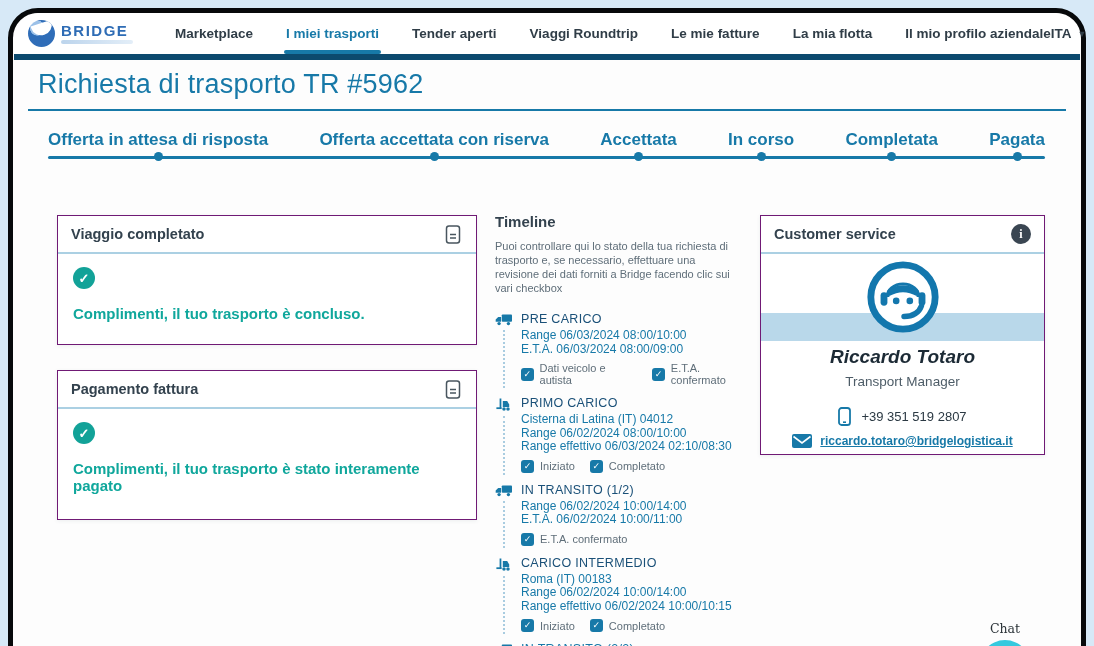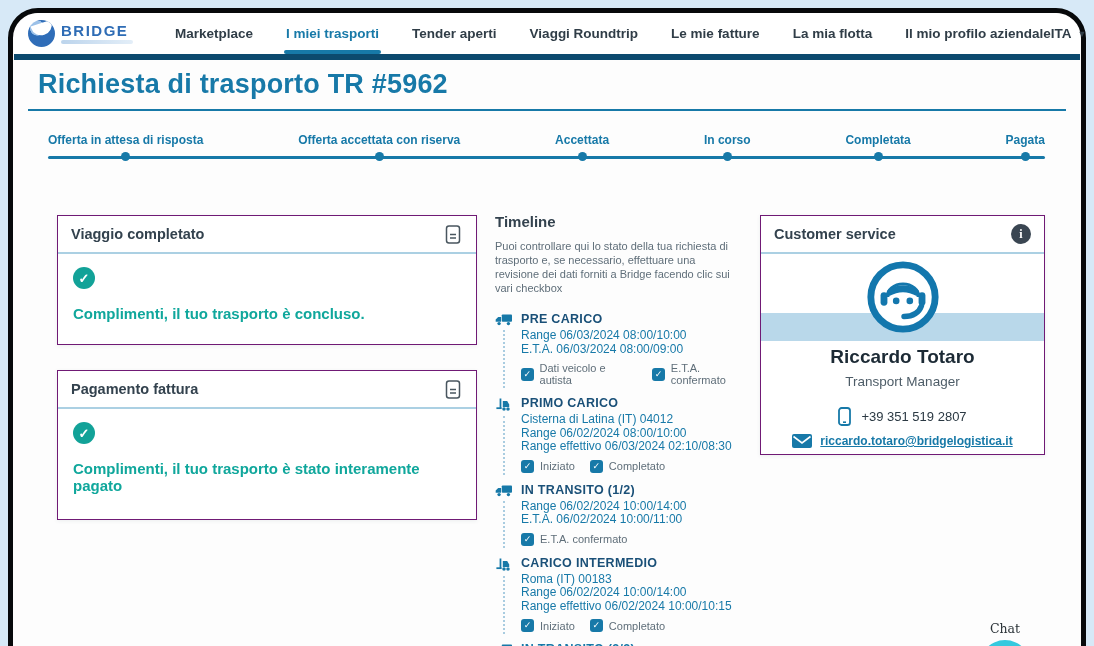--- a/index.html
+++ b/index.html
@@ -21,28 +21,28 @@
   nav{display:flex;align-items:center;gap:33px;margin-left:42px;height:100%;}
   .nav-item{position:relative;height:100%;display:flex;align-items:center;font-size:13.5px;font-weight:600;color:#303d47;cursor:pointer;white-space:nowrap;}
   .nav-item.active{color:#1779a8;}
   .nav-item.active::after{content:"";position:absolute;left:-2px;right:-2px;bottom:0;height:4px;background:#1779a8;border-radius:2px;}
   .nav-right{margin-left:auto;display:flex;align-items:center;gap:26px;}
   .lang{display:flex;align-items:center;gap:6px;font-size:13.5px;font-weight:600;color:#303d47;cursor:pointer;}
   .chev{font-size:10px;color:#303d47;}
 
   
   .title-wrap{position:absolute;left:28px;right:28px;top:69px;border-bottom:2px solid #1779a8;padding:0 10px 9px;}
-  h1{margin:0;font-size:27px;font-weight:700;color:#1779a8;letter-spacing:.2px;}
+  h1{margin:0;font-size:27px;font-weight:400;color:#1779a8;letter-spacing:.2px;}
 
   
   .stepper{position:absolute;left:48px;right:49px;top:132px;height:34px;}
   .track{position:absolute;left:0;right:0;top:24px;height:3px;background:#1779a8;border-radius:2px;}
   .steps{position:relative;display:flex;justify-content:space-between;}
   .step{display:flex;flex-direction:column;align-items:center;}
-  .slabel{font-size:12px;font-weight:700;color:#1779a8;line-height:16px;white-space:nowrap;}
+  .slabel{font-size:17px;font-weight:700;color:#1779a8;line-height:16px;white-space:nowrap;}
   .dot{width:9px;height:9px;border-radius:50%;background:#1779a8;margin-top:4px;}
 
   
   .card{position:absolute;background:#fff;border:1px solid #701a75;border-radius:0;
         box-shadow:0 1px 4px rgba(40,60,80,.08);}
   .card-head{display:flex;align-items:center;justify-content:space-between;height:38px;
              padding:0 13px;border-bottom:2px solid #abd0e3;}
   .card-title{font-size:14.5px;font-weight:700;color:#33424e;}
   .doc-btn{width:20px;height:22px;display:flex;align-items:center;justify-content:center;cursor:pointer;}
 
@@ -56,36 +56,36 @@
   
   .timeline{position:absolute;left:495px;top:213px;width:260px;}
   .tl-title{font-size:15px;font-weight:700;color:#33424e;}
   .tl-desc{margin-top:9px;font-size:11px;line-height:14px;color:#5f6e79;width:242px;}
   .tsteps{margin-top:17px;}
   .tstep{display:flex;gap:9px;margin-bottom:8px;}
   .ticon{width:17px;display:flex;flex-direction:column;align-items:center;flex:none;}
   .ticon svg{flex:none;margin-top:1px;}
   .connector{flex:1;min-height:8px;border-left:2px dotted #a9cce0;margin-top:4px;}
   .tsteps .tstep:last-child .connector{display:none;}
-  .ttitle{font-size:12.5px;font-weight:700;color:#1a5078;letter-spacing:.3px;line-height:15px;}
+  .ttitle{font-size:12.5px;font-weight:400;color:#1a5078;letter-spacing:.3px;line-height:15px;}
   .tstep.active .ttitle{color:#1779a8;}
   .tlines{margin-top:2px;}
   .tline{font-size:12px;color:#1779a8;line-height:13.5px;}
   .tchecks{display:flex;gap:15px;margin-top:6px;margin-bottom:2px;}
   .tcheck{display:flex;align-items:center;gap:6px;cursor:pointer;}
   .box{width:13px;height:13px;border-radius:3px;background:#1779a8;color:#fff;font-size:9px;
        display:flex;align-items:center;justify-content:center;line-height:1;}
   .clabel{font-size:11px;color:#5f6e79;}
 
   
   .card-cs{left:760px;top:215px;width:285px;height:240px;}
   .cs-body{position:relative;height:200px;}
   .cs-band{position:absolute;left:0;right:0;top:59px;height:28px;background:#b9d8ea;}
   .cs-avatar{position:absolute;left:50%;transform:translateX(-50%);top:4px;z-index:2;}
-  .cs-name{position:absolute;left:0;right:0;top:92px;text-align:center;font-size:19px;font-weight:800;color:#1c2a35;}
+  .cs-name{position:absolute;left:0;right:0;top:92px;text-align:center;font-size:19px;font-weight:800;color:#1c2a35;font-style:italic;}
   .cs-role{position:absolute;left:0;right:0;top:120px;text-align:center;font-size:13.5px;color:#4d5c67;}
   .cs-phone{position:absolute;left:0;right:0;top:153px;display:flex;align-items:center;justify-content:center;gap:10px;
             font-size:13px;color:#2b3943;}
   .cs-email{position:absolute;left:0;right:0;top:180px;display:flex;align-items:center;justify-content:center;gap:8px;}
   .cs-email a{font-size:12px;font-weight:700;color:#1779a8;text-decoration:underline;}
   .info-btn{width:20px;height:20px;border-radius:50%;background:#3a4652;color:#fff;font-size:12px;font-weight:700;
             font-family:"Liberation Serif",serif;display:flex;align-items:center;justify-content:center;cursor:pointer;}
 
   
   .chat{position:absolute;right:54px;bottom:0;width:70px;text-align:center;}

